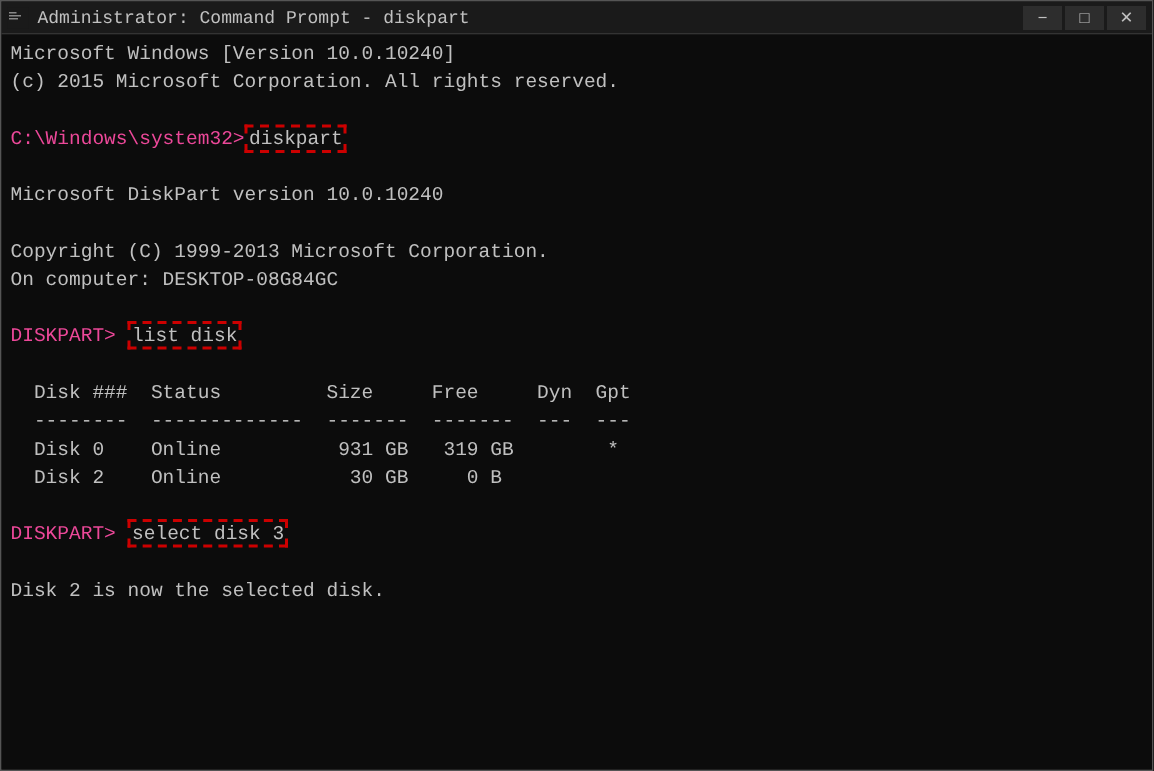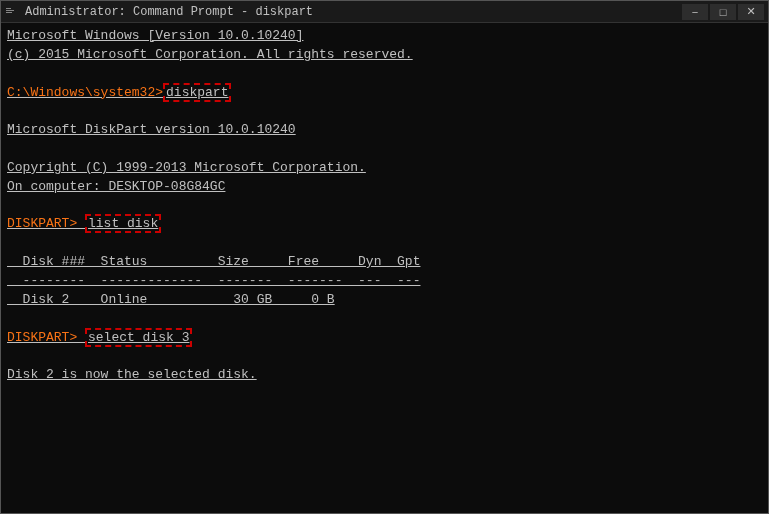--- a/index.html
+++ b/index.html
@@ -90,36 +90,35 @@
 
     .terminal-body::-webkit-scrollbar-thumb {
       background: #6d6d6d;
       border: 1px solid #2d2d2d;
     }
 
     .line {
       line-height: 1.45;
       white-space: pre;
       color: #c0c0c0;
-      text-decoration: underline;
     }
 
     .line.empty {
       height: 1.45em;
     }
 
     .highlighted {
       display: inline;
       border: 2px dashed #cc0000;
       padding: 0 1px;
       margin-top: 28px;
     }
 
     .prompt {
-      color: #f97316;
+      color: #ec4899;
     }
   </style>
 </head>
 <body>
 
 <div class="window">
   <div class="title-bar">
     <div class="title-bar-left">
       <div class="title-bar-icon">
         <svg width="14" height="14" viewBox="0 0 14 14">
@@ -161,20 +160,21 @@
     <div class="line empty"></div>
 
     <div class="line"><span class="prompt">DISKPART&gt; </span><span class="highlighted">list disk</span></div>
 
     <div class="line empty"></div>
 
     <div class="line">  Disk ###  Status         Size     Free     Dyn  Gpt</div>
 
     <div class="line">  --------  -------------  -------  -------  ---  ---</div>
 
+    <div class="line">  Disk 0    Online          931 GB   319 GB        *</div>
 
 
     <div class="line">  Disk 2    Online           30 GB     0 B</div>
 
     <div class="line empty"></div>
 
     <div class="line"><span class="prompt">DISKPART&gt; </span><span class="highlighted">select disk 3</span></div>
 
     <div class="line empty"></div>
 

